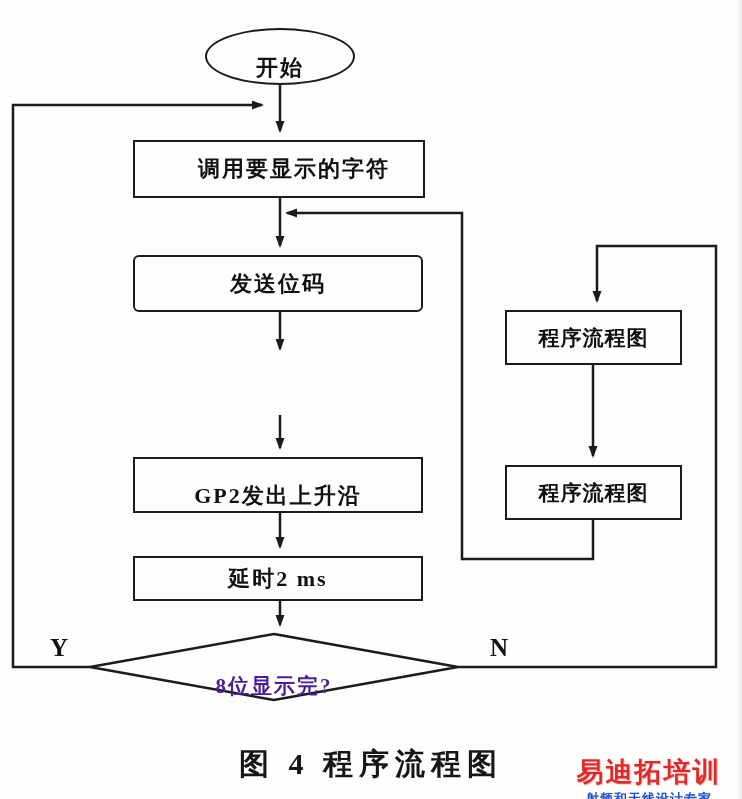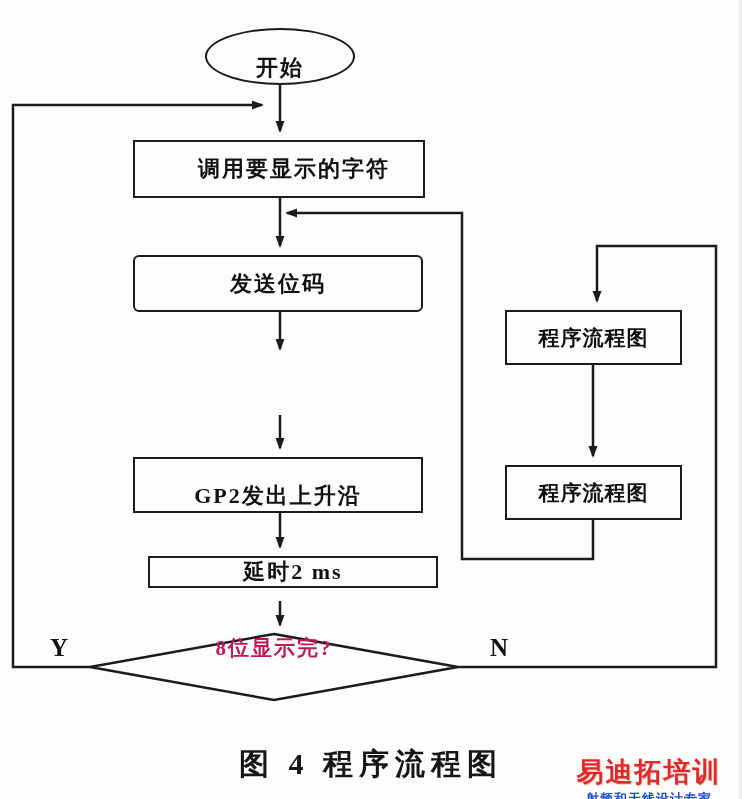--- a/index.html
+++ b/index.html
@@ -48,24 +48,24 @@
     border-radius: 50% / 50%;
     align-items: flex-end;
   }
   .node.side {
     font-size: 21px;
     letter-spacing: 1px;
   }
   .decision-label {
     position: absolute;
     left: 164px;
-    top: 634px;
+    top: 672px;
     width: 220px;
     text-align: center;
-    color: #be185d;
+    color: #4c1d95;
     font-size: 21px;
     font-weight: 600;
     letter-spacing: 2px;
     font-family: "Liberation Serif", "DejaVu Serif", serif;
   }
   .branch-label {
     position: absolute;
     color: #111;
     font-size: 25px;
     font-weight: 700;
@@ -156,21 +156,21 @@
 
   <div class="node" style="left:133px; top:255px; width:290px; height:57px;border-radius:6px;">
     <span>发送位码</span>
   </div>
 
 
   <div class="node" style="left:133px; top:457px; width:290px; height:56px;align-items:flex-end;">
     <span>GP2发出上升沿</span>
   </div>
 
-  <div class="node" style="left:148px; top:556px; width:290px; height:32px;">
+  <div class="node" style="left:133px; top:556px; width:290px; height:45px;">
     <span>延时2 ms</span>
   </div>
 
   <div class="decision-label">
     <span>8位显示完?</span>
   </div>
 
   <div class="node side" style="left:505px; top:310px; width:177px; height:55px;">
     <span>程序流程图</span>
   </div>

